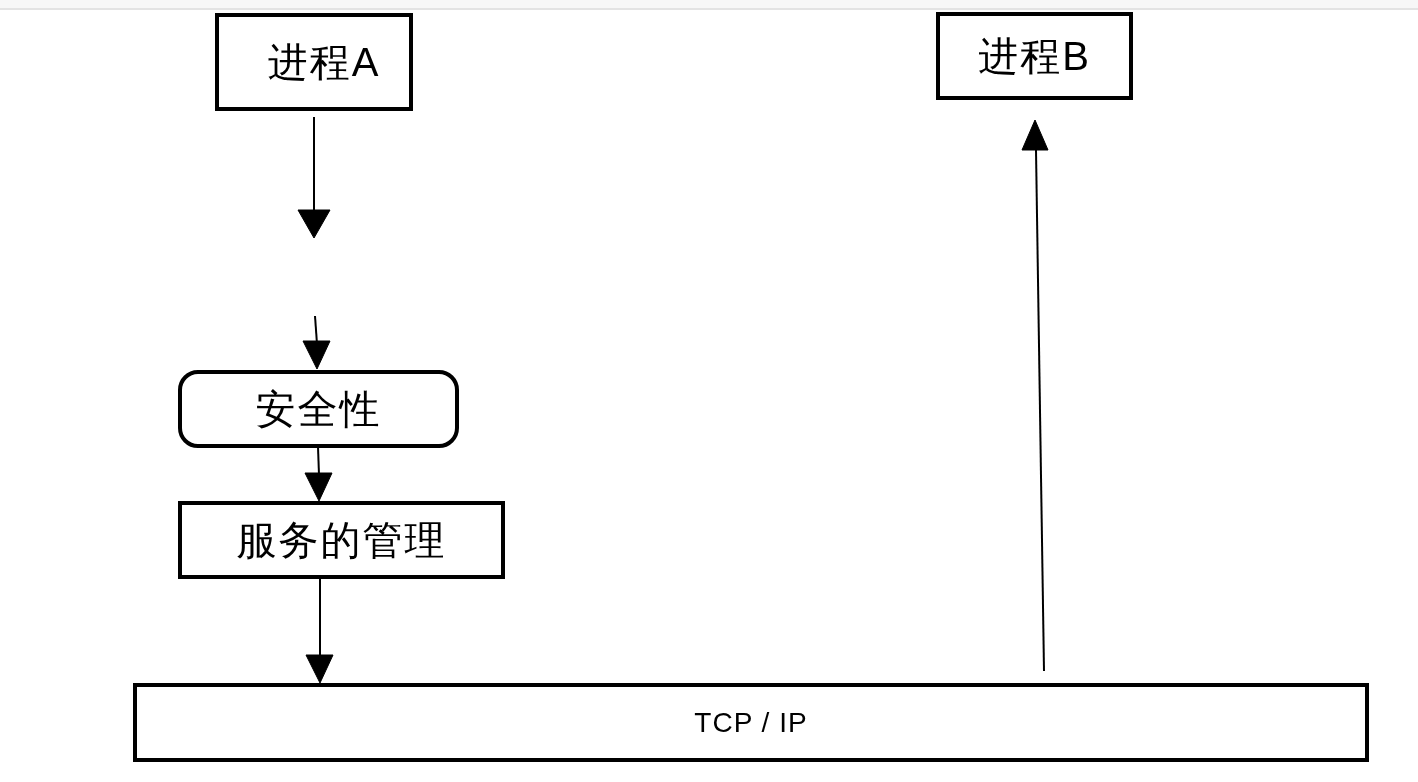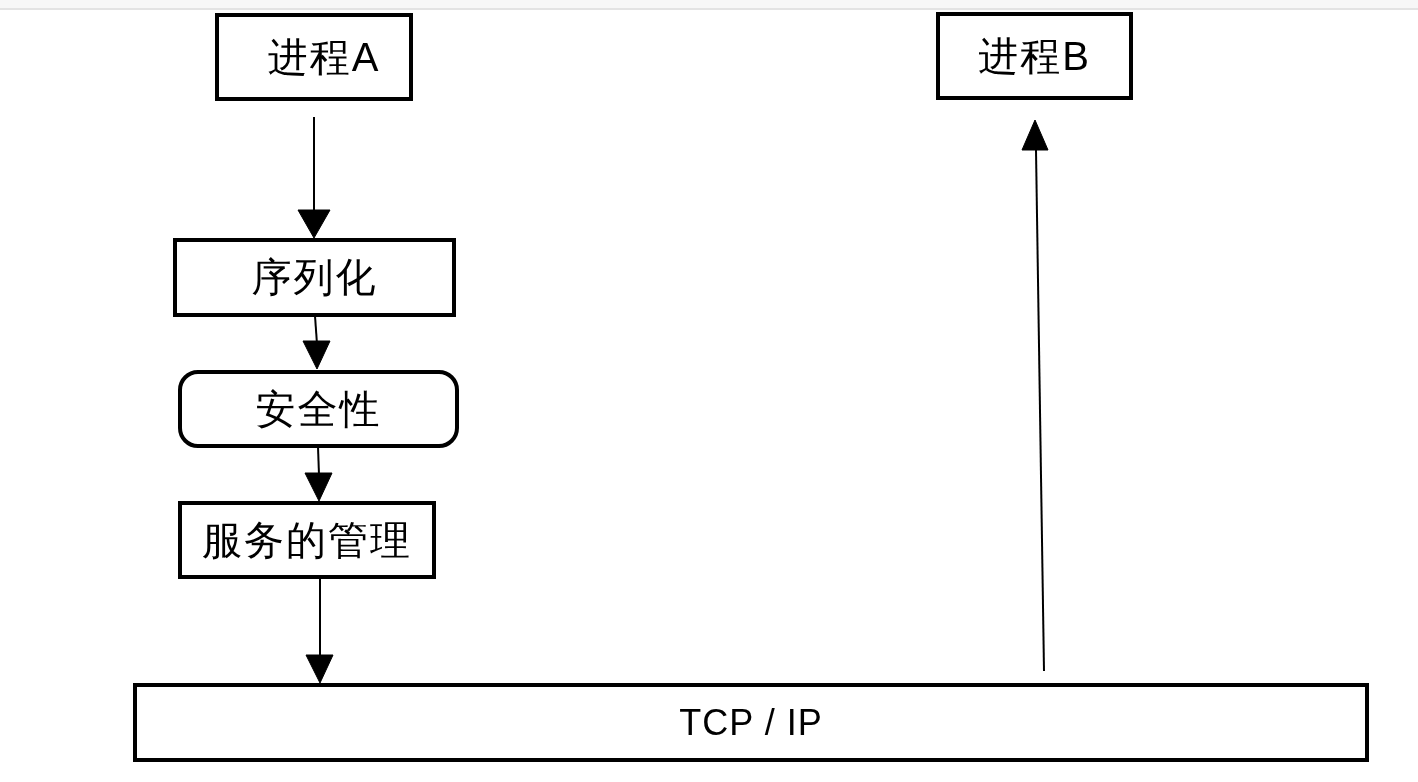--- a/index.html
+++ b/index.html
@@ -43,27 +43,27 @@
     background: #ffffff;
     display: flex;
     align-items: center;
     justify-content: center;
     color: #000000;
     font-size: 40px;
     font-weight: 500;
     letter-spacing: 2px;
     white-space: nowrap;
   }
-  .n-process-a     { left: 215px; top: 13px;  width: 198px;  height: 88px; padding-left: 20px; }
+  .n-process-a     { left: 215px; top: 13px;  width: 198px;  height: 98px; padding-left: 20px; }
   .n-process-b     { left: 936px; top: 12px;  width: 197px;  height: 88px; }
   .n-serialization { left: 173px; top: 238px; width: 283px;  height: 79px;  }
   .n-security      { left: 178px; top: 370px; width: 281px;  height: 78px; border-radius: 20px;  }
-  .n-service       { left: 178px; top: 501px; width: 258px;  height: 78px;  }
+  .n-service       { left: 178px; top: 501px; width: 327px;  height: 78px;  }
   .n-tcpip         { left: 133px; top: 683px; width: 1236px; height: 79px;
-                     font-weight: 400; font-size: 36px; letter-spacing: 1px; }
+                     font-weight: 400; font-size: 28px; letter-spacing: 1px; }
 </style>
 </head>
 <body>
 
 <div class="canvas">
 
   <div class="topbar"></div>
 
   <svg class="arrow-layer" viewBox="0 0 1418 782" xmlns="http://www.w3.org/2000/svg">
     <g>
@@ -89,23 +89,20 @@
   </svg>
 
   <div class="node n-process-a">
     <span>进程A</span>
   </div>
 
   <div class="node n-process-b">
     <span>进程B</span>
   </div>
 
-  <div class="node n-serialization">
-    <span>序列化</span>
-  </div>
 
   <div class="node n-security">
     <span>安全性</span>
   </div>
 
   <div class="node n-service">
     <span>服务的管理</span>
   </div>
 
   <div class="node n-tcpip">

